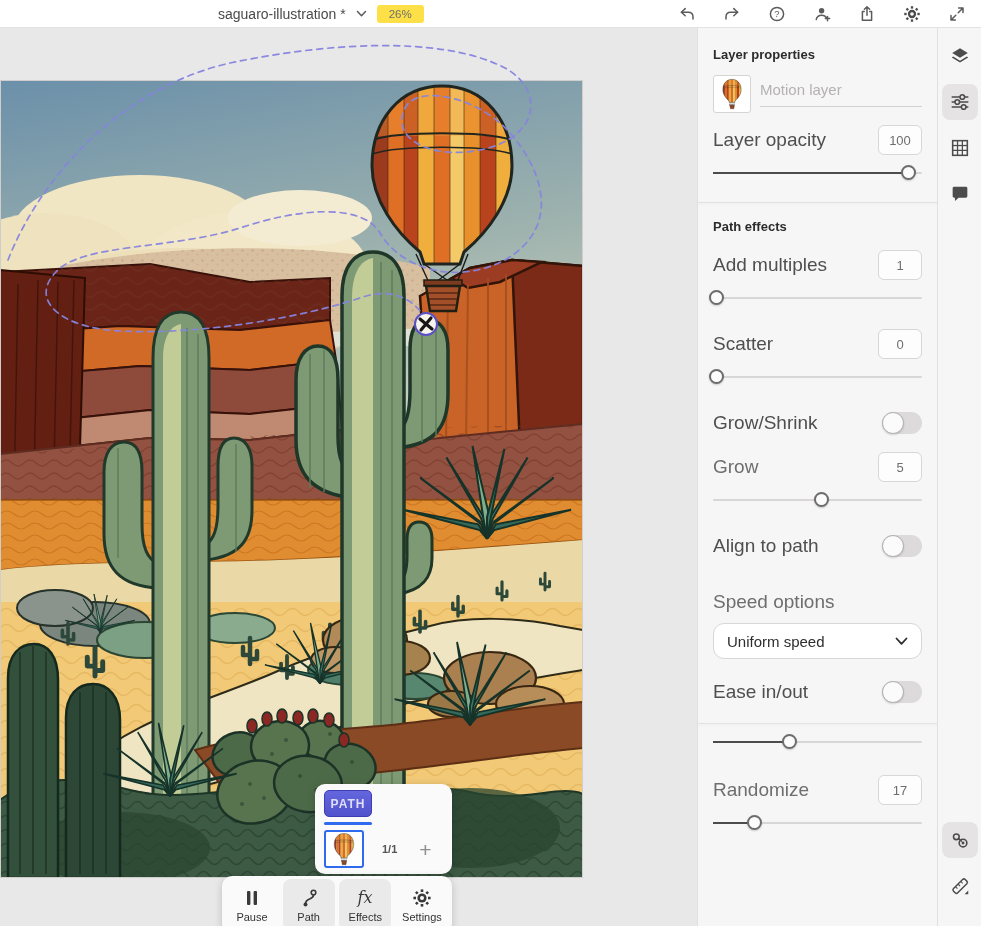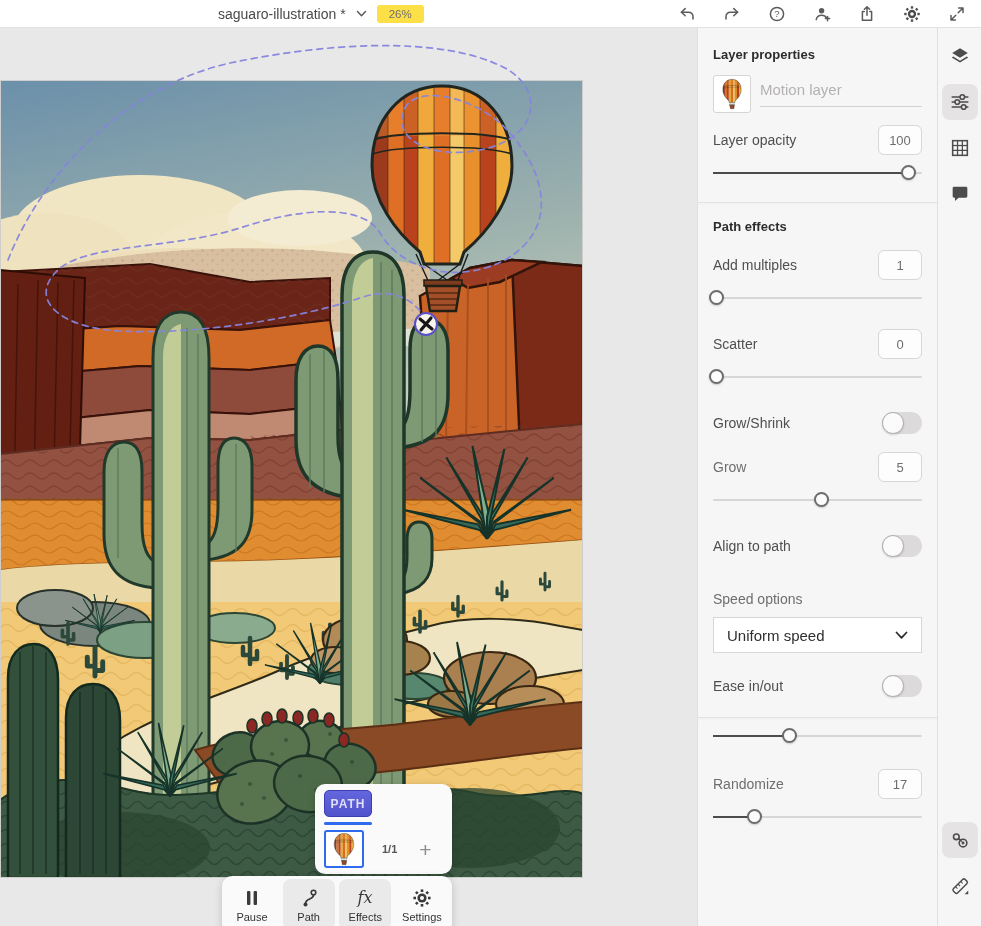--- a/index.html
+++ b/index.html
@@ -67,21 +67,21 @@
   .layer-row { display:flex; align-items:center; margin-top:13px; }
   .layer-thumb { width:38px; height:38px; background:#ffffff; border:1px solid #d6d4d4;
     border-radius:3px; display:flex; align-items:center; justify-content:center; }
   .layer-thumb svg { width:26px; height:32px; }
   .layer-name-wrap { flex:1; margin-left:9px; border-bottom:1px solid #d2d0d0;
     padding-bottom:7px; }
   .layer-name { font-size:15px; color:#b3b1b1; }
 
   .prop-row { display:flex; align-items:center; justify-content:space-between;
     margin-top:16px; }
-  .prop-label { font-size:14px; color:#4f4f4f; }
+  .prop-label { font-size:19px; color:#4f4f4f; }
   .prop-label.dim { color:#6e6e6e; }
   .value-box { width:44px; height:30px; background:#fdfdfd; border:1px solid #d8d6d6;
     border-radius:6px; font-size:13px; color:#6e6e6e; display:flex;
     align-items:center; justify-content:center; }
 
   .slider { position:relative; height:18px; margin-top:9px; cursor:pointer; }
   .slider .track { position:absolute; left:0; right:0; top:8px; height:2px;
     background:#d8d6d6; border-radius:1px; }
   .slider .fill { display:none; position:absolute; left:0; top:8px; height:2px;
     background:#4c4c4c; width:var(--p,0%); }
@@ -93,21 +93,21 @@
   .toggle { width:40px; height:22px; border-radius:11px; background:#dcdada;
     position:relative; cursor:pointer; }
   .toggle .knob { position:absolute; left:0; top:0; width:22px; height:22px;
     border-radius:50%; background:#fbfbfb; border:1px solid #b2b0b0;
     box-shadow:0 1px 2px rgba(0,0,0,.15); }
 
   .panel-divider { height:1px; background:#e3e1e1; margin:20px -15px 0 -15px;
     box-shadow:0 1px 3px rgba(0,0,0,.06); }
 
   .dropdown { margin-top:10px; height:36px; background:#ffffff;
-    border:1px solid #d8d6d6; border-radius:0; display:flex; align-items:center;
+    border:1px solid #d8d6d6; border-radius:11px; display:flex; align-items:center;
     justify-content:space-between; padding:0 13px; cursor:pointer; }
   .dropdown-label { font-size:15px; color:#2e2e2e; }
 
   
   .icon-rail { position:absolute; left:937px; top:28px; width:44px; height:898px;
     background:#f7f6f6; border-left:1px solid #e1dfdf; display:flex;
     flex-direction:column; align-items:center; padding:10px 0 12px 0; z-index:25; }
   .rail-tile { width:36px; height:36px; border-radius:8px; display:flex;
     align-items:center; justify-content:center; margin-bottom:10px; cursor:pointer; }
   .rail-tile.selected { background:#e5e3e3; }

